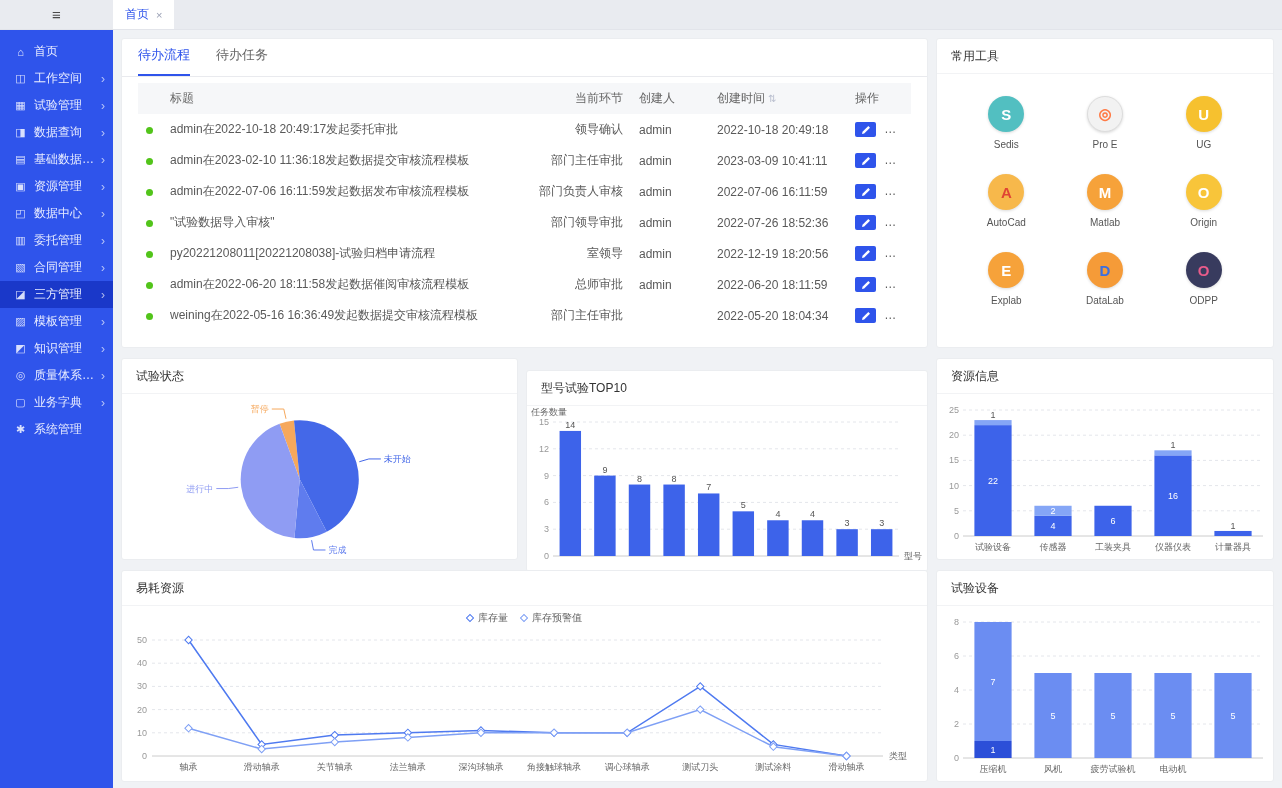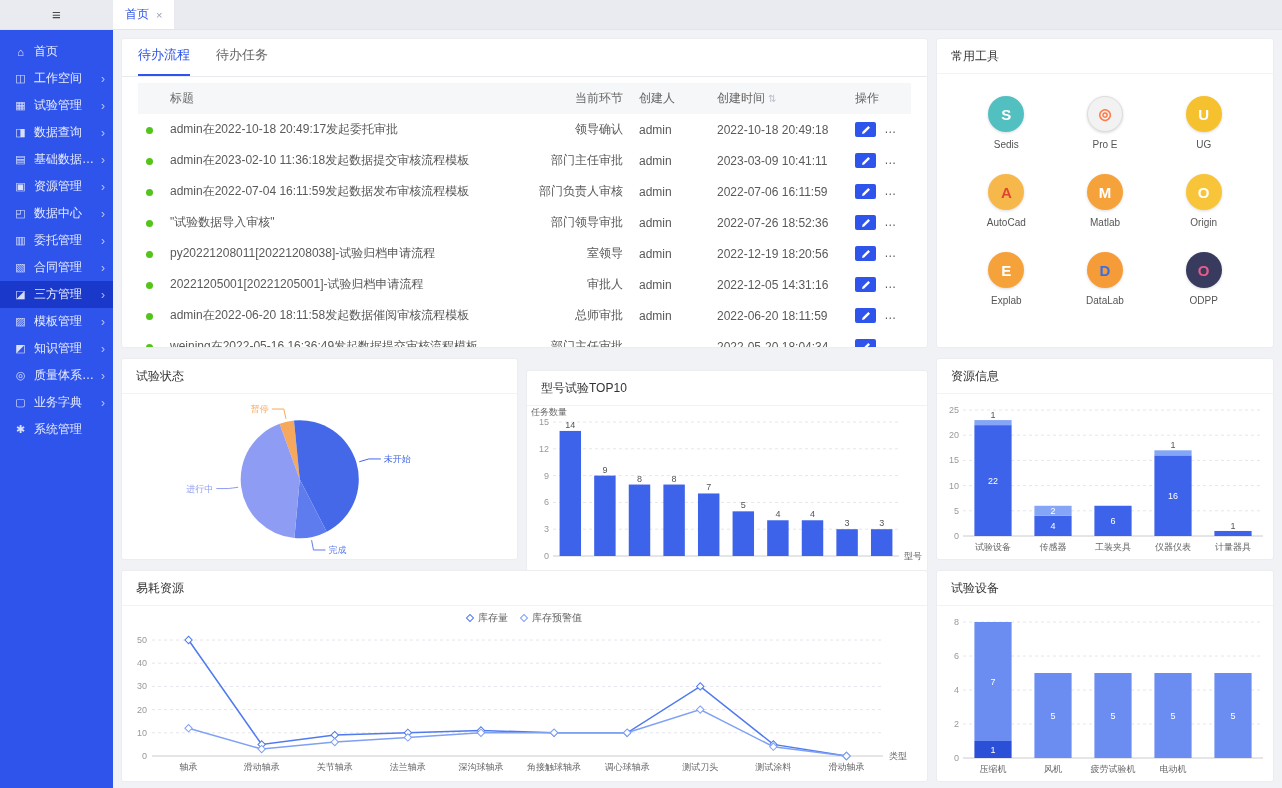--- a/index.html
+++ b/index.html
@@ -212,21 +212,21 @@
       <span class="op-btn">
         <svg width="10" height="10" viewBox="0 0 10 10">
                       <circle cx="4" cy="4" r="2.6" fill="none" stroke="#fff" stroke-width="1.2"></circle>
                       <line x1="6" y1="6" x2="9" y2="9" stroke="#fff" stroke-width="1.2"></line>
                     </svg>
       </span>
     </td>
   </tr>
               <tr>
     <td class="c-dot"><span class="dot"></span></td>
-    <td>admin在2022-07-04 16:11:59发起数据发布审核流程模板</td>
+    <td>admin在2022-07-06 16:11:59发起数据发布审核流程模板</td>
     <td class="c-step">部门负责人审核</td>
     <td class="c-creator">admin</td>
     <td class="c-time">2022-07-06 16:11:59</td>
     <td class="c-ops">
       <span class="op-btn">
         <svg width="10" height="10" viewBox="0 0 10 10">
                       <path d="M1 9l2.2-.5L9 2.7 7.3 1 1.5 6.8z" fill="#fff"></path>
                     </svg>
       </span>
       <span class="op-btn">
@@ -256,40 +256,20 @@
                     </svg>
       </span>
     </td>
   </tr>
               <tr>
     <td class="c-dot"><span class="dot"></span></td>
     <td>py20221208011[20221208038]-试验归档申请流程</td>
     <td class="c-step">室领导</td>
     <td class="c-creator">admin</td>
     <td class="c-time">2022-12-19 18:20:56</td>
-    <td class="c-ops">
-      <span class="op-btn">
-        <svg width="10" height="10" viewBox="0 0 10 10">
-                      <path d="M1 9l2.2-.5L9 2.7 7.3 1 1.5 6.8z" fill="#fff"></path>
-                    </svg>
-      </span>
-      <span class="op-btn">
-        <svg width="10" height="10" viewBox="0 0 10 10">
-                      <circle cx="4" cy="4" r="2.6" fill="none" stroke="#fff" stroke-width="1.2"></circle>
-                      <line x1="6" y1="6" x2="9" y2="9" stroke="#fff" stroke-width="1.2"></line>
-                    </svg>
-      </span>
-    </td>
-  </tr>
-              <tr>
-    <td class="c-dot"><span class="dot"></span></td>
-    <td>20221205001[20221205001]-试验归档申请流程</td>
-    <td class="c-step">审批人</td>
-    <td class="c-creator">admin</td>
-    <td class="c-time">2022-12-05 14:31:16</td>
     <td class="c-ops">
       <span class="op-btn">
         <svg width="10" height="10" viewBox="0 0 10 10">
                       <path d="M1 9l2.2-.5L9 2.7 7.3 1 1.5 6.8z" fill="#fff"></path>
                     </svg>
       </span>
       <span class="op-btn">
         <svg width="10" height="10" viewBox="0 0 10 10">
                       <circle cx="4" cy="4" r="2.6" fill="none" stroke="#fff" stroke-width="1.2"></circle>
                       <line x1="6" y1="6" x2="9" y2="9" stroke="#fff" stroke-width="1.2"></line>

